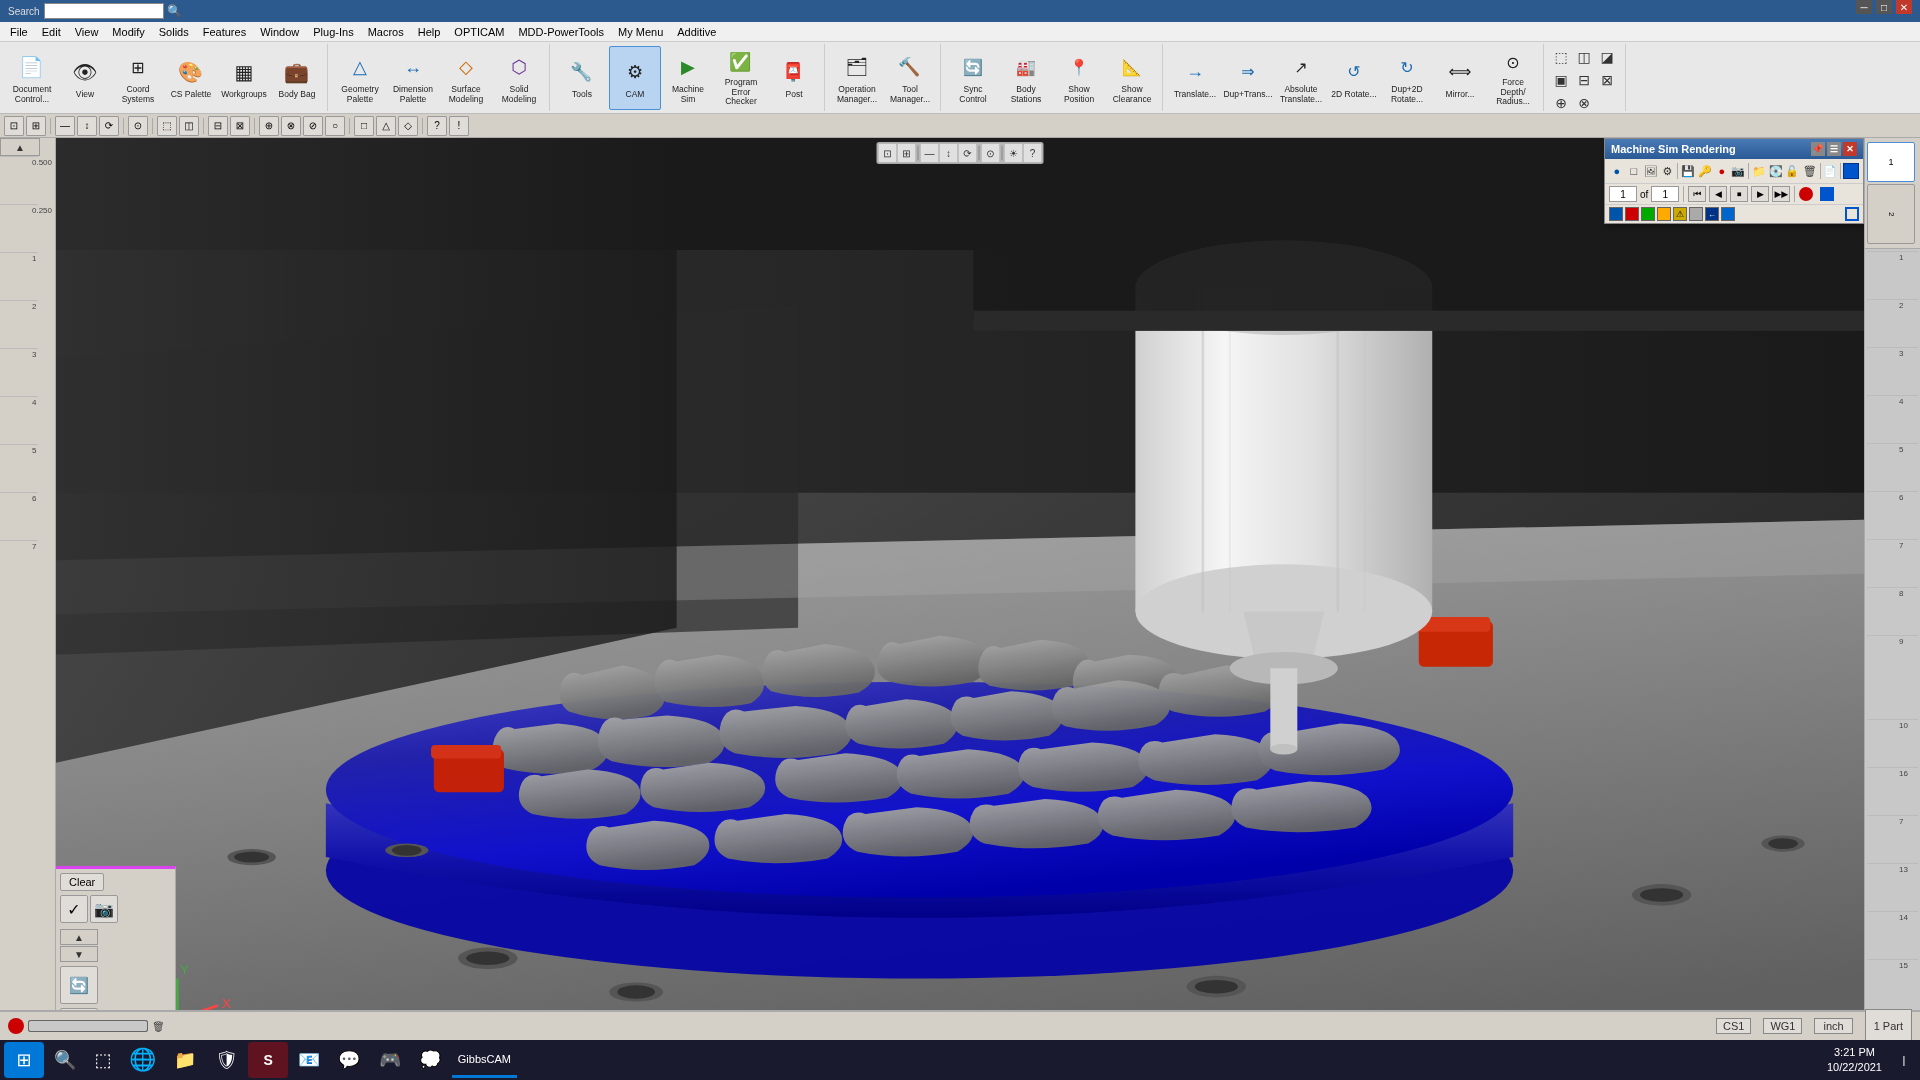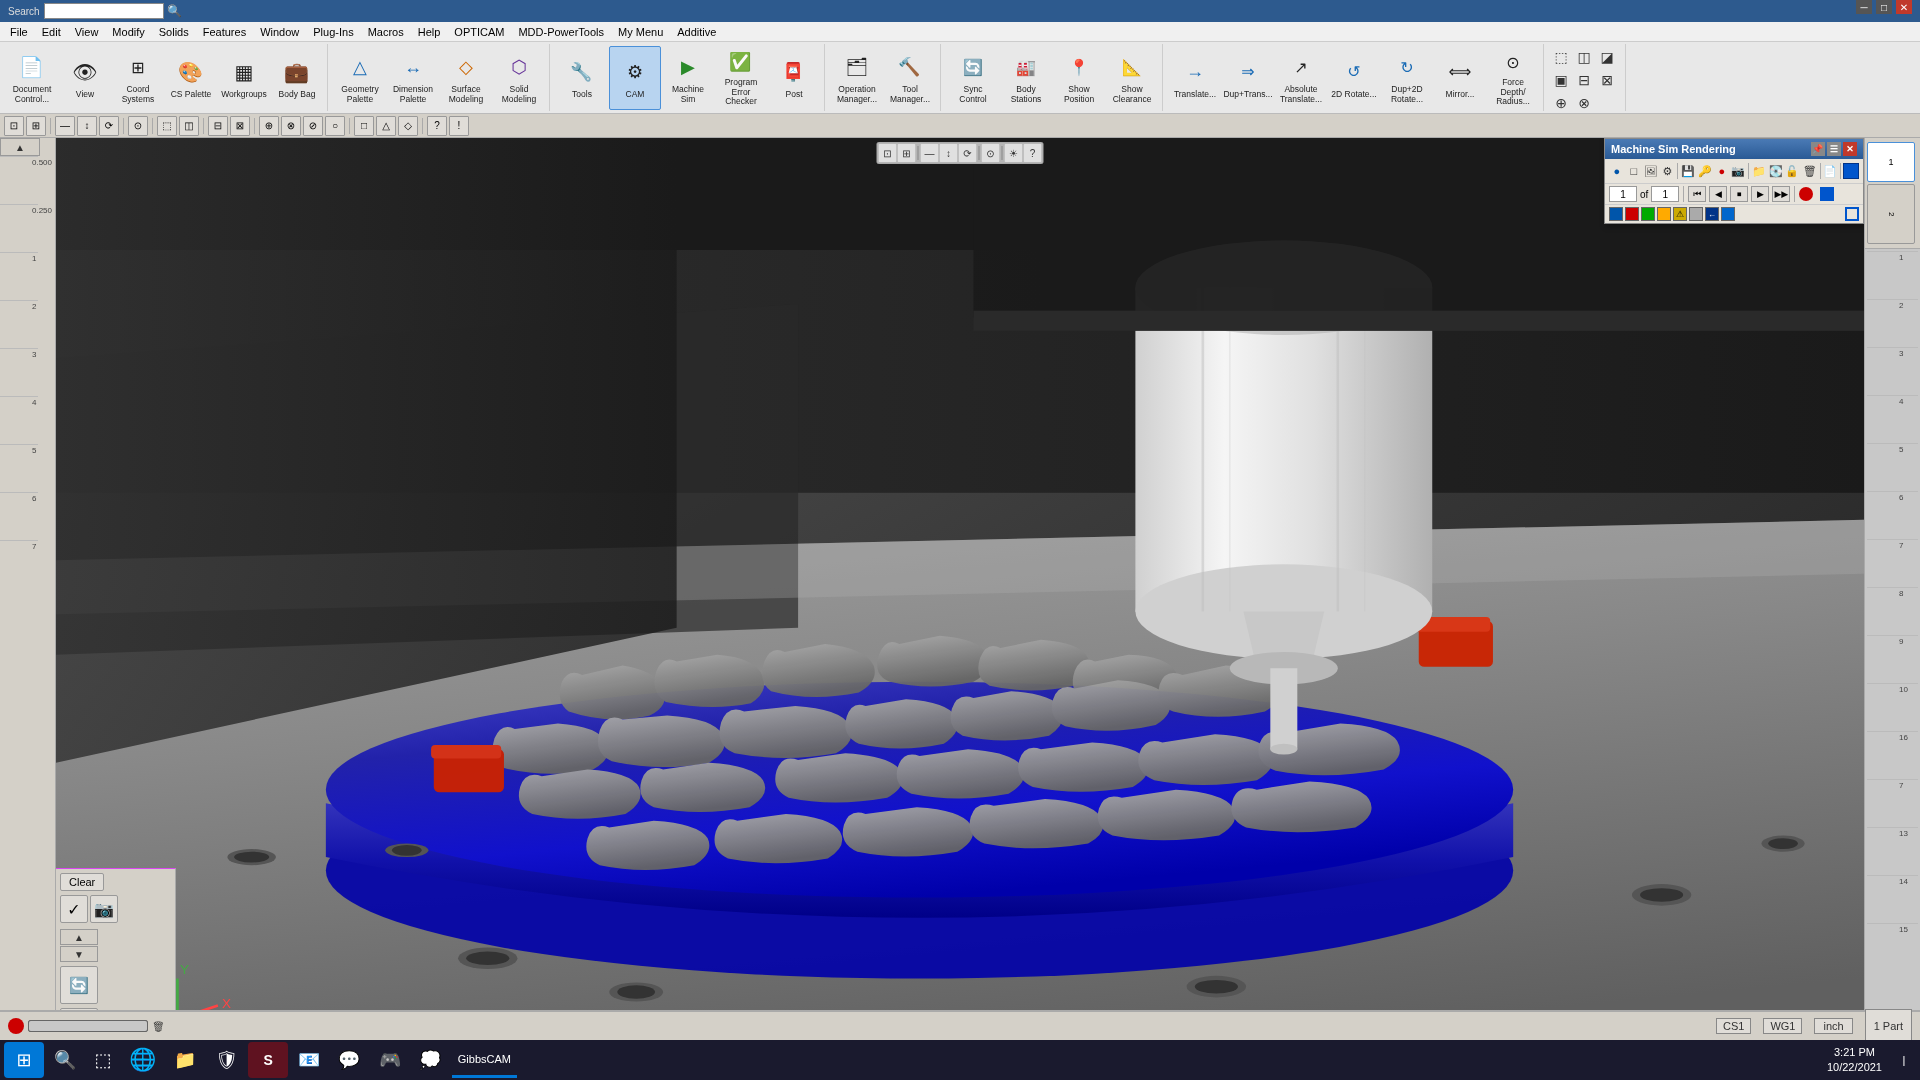--- a/index.html
+++ b/index.html
@@ -256,21 +256,21 @@
     .vp-sep { width: 1px; height: 14px; background: #888; margin: 0 1px; }
 
     
     #bottom-left-area {
       position: absolute;
       bottom: 0;
       left: 0;
       width: 120px;
       background: #d4d0c8;
       border-right: 1px solid #aaa;
-      border-top: 1px solid #d946ef;
+      border-top: 3px solid #d946ef;
       display: flex;
       flex-direction: column;
       align-items: flex-start;
       padding: 4px;
       gap: 2px;
       z-index: 50;
     }
 
     
     #status-bar {
@@ -866,21 +866,21 @@
     <div style="flex:1;background:#c8c8c8;border-top:1px solid #aaa;padding:2px;overflow:hidden;">
       <div class="v-ruler-label" style="width:100%;text-align:left;">1</div>
       <div class="v-ruler-label" style="width:100%;text-align:left;">2</div>
       <div class="v-ruler-label" style="width:100%;text-align:left;">3</div>
       <div class="v-ruler-label" style="width:100%;text-align:left;">4</div>
       <div class="v-ruler-label" style="width:100%;text-align:left;">5</div>
       <div class="v-ruler-label" style="width:100%;text-align:left;">6</div>
       <div class="v-ruler-label" style="width:100%;text-align:left;">7</div>
       <div class="v-ruler-label" style="width:100%;text-align:left;">8</div>
       <div class="v-ruler-label" style="width:100%;text-align:left;">9</div>
-      <div class="v-ruler-label" style="width:100%;text-align:left;">10</div>
+      <div class="v-ruler-label" style="width:100%;text-align:left;margin-top:36px;">10</div>
       <div class="v-ruler-label" style="width:100%;text-align:left;">16</div>
       <div class="v-ruler-label" style="width:100%;text-align:left;">7</div>
       <div class="v-ruler-label" style="width:100%;text-align:center;">13</div>
       <div class="v-ruler-label" style="width:100%;text-align:left;">14</div>
       <div class="v-ruler-label" style="width:100%;text-align:left;">15</div>
     </div>
   </div>
 </div>
 
 <div id="status-bar" style="bottom:40px;">

